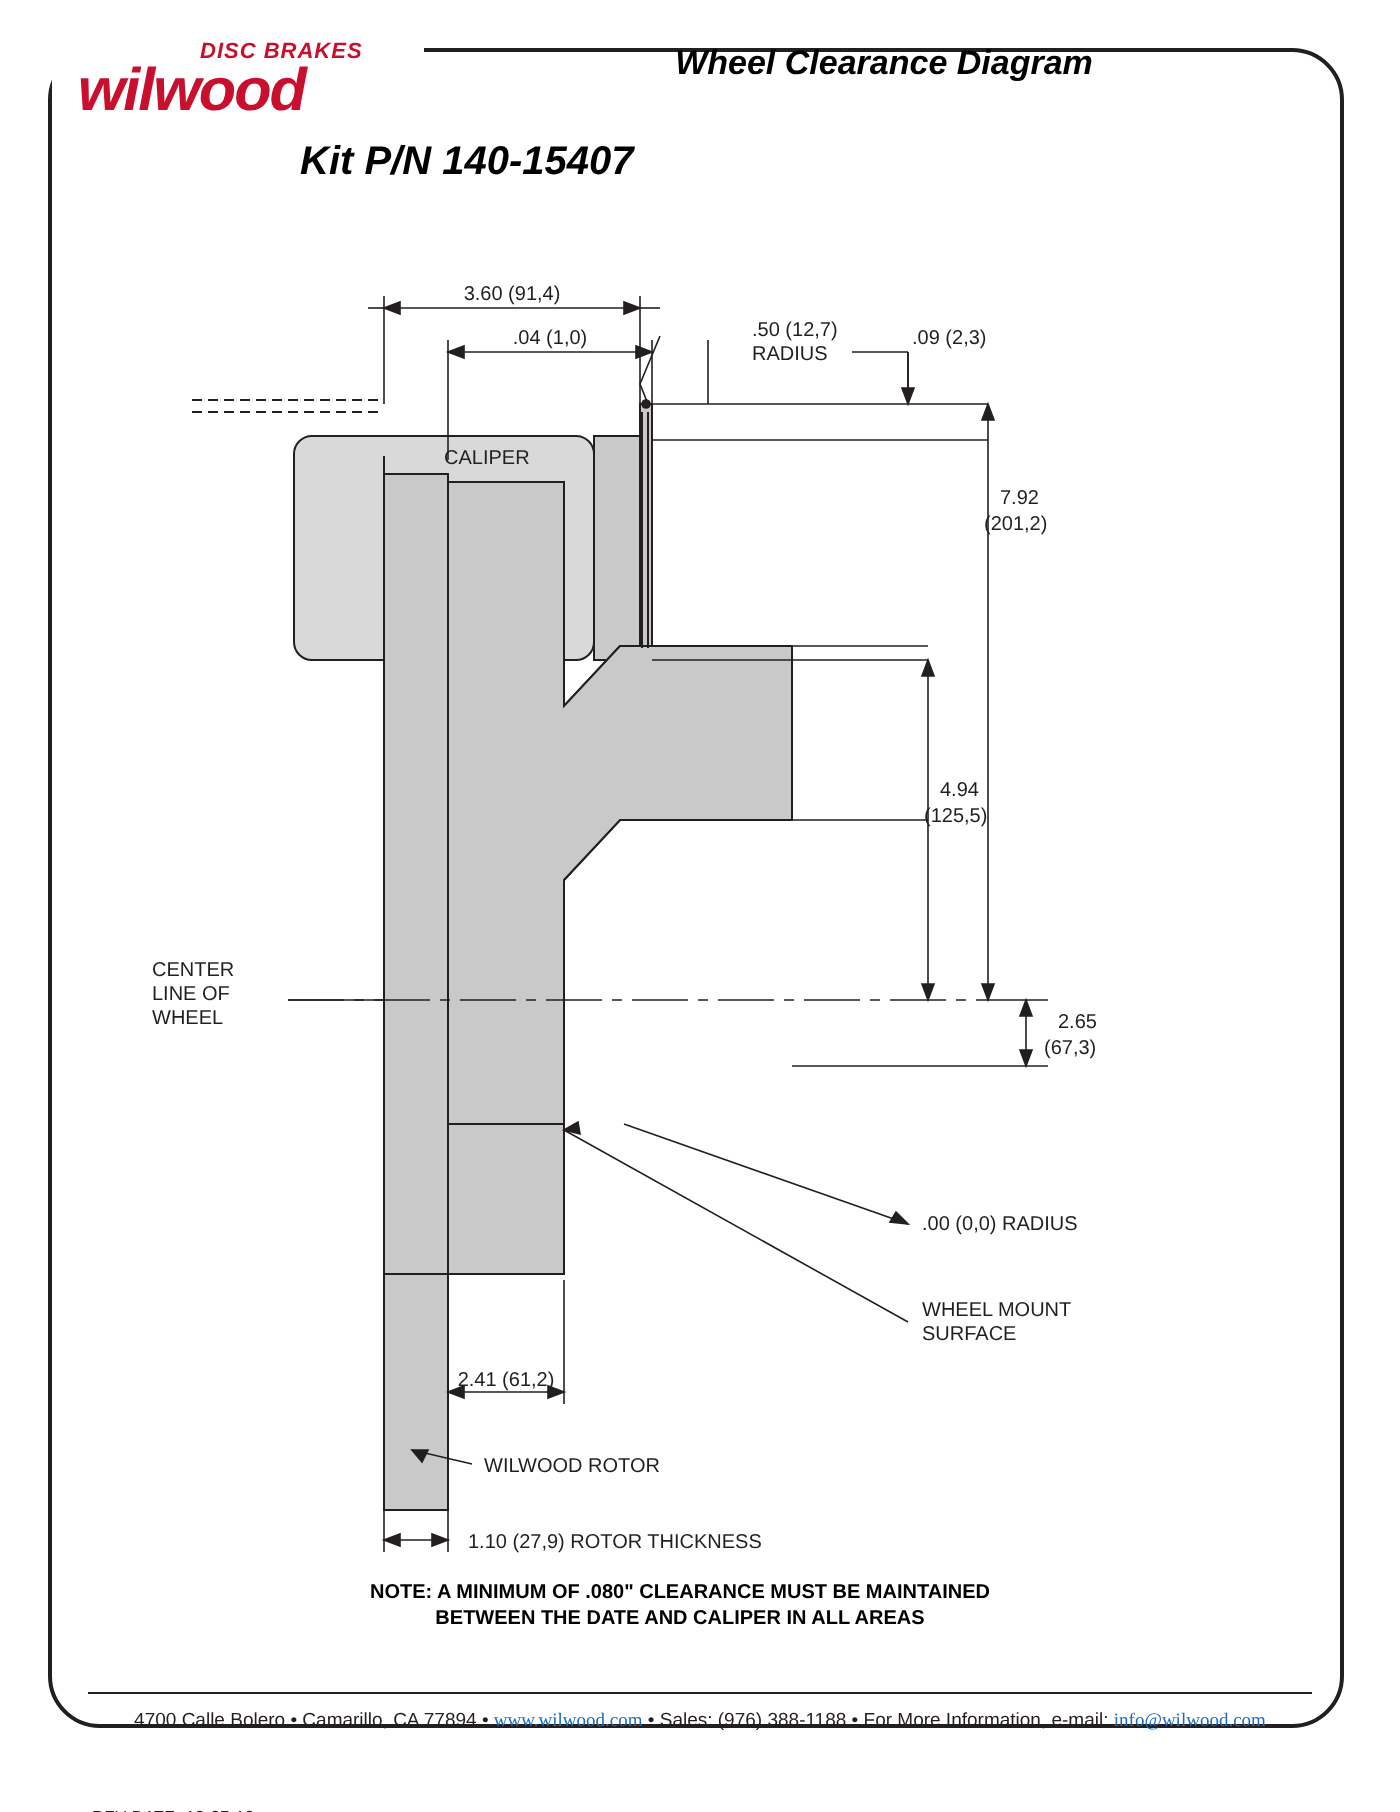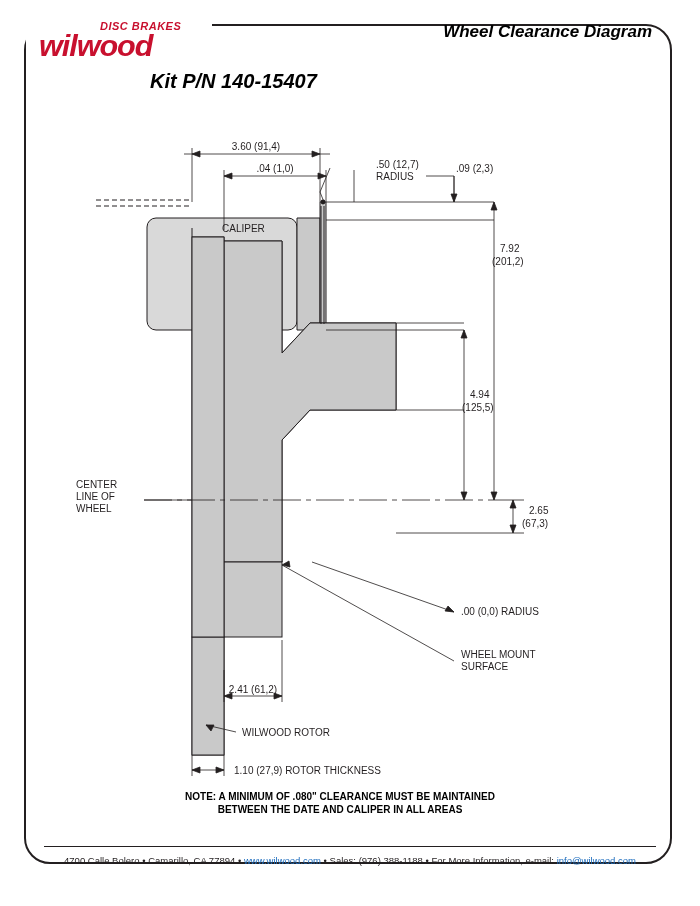--- a/index.html
+++ b/index.html
@@ -41,39 +41,39 @@
     position:absolute;left:0px;top:9px;
     font-size:30px;font-weight:bold;font-style:italic;
     color:#c8102e;letter-spacing:-1px;
     font-family:"Liberation Sans", sans-serif;
     transform:scaleX(1.02);
     white-space:nowrap;
   }
 
   .title{
     position:absolute;left:232px;top:22px;width:420px;
-    text-align:right;
+    text-align:center;
     font-size:17px;font-weight:bold;font-style:italic;
   }
   .subtitle{
     position:absolute;left:150px;top:70px;width:500px;
     text-align:left;
     font-size:20px;font-weight:bold;font-style:italic;
   }
 
   
   .canvas{position:absolute;left:24px;top:110px;width:556px;height:700px;}
 
   svg{display:block;}
 
   .footer{
     position:absolute;left:40px;top:855px;width:620px;
     text-align:center;font-size:9.5px;color:#231f20;
   }
-  .footer a{color:#1a6bbd;text-decoration:none;}
+  .footer a{color:#1a6bbd;text-decoration:none;font-family:Liberation Serif, serif;}
   .rev{
     position:absolute;left:46px;top:904px;
     font-size:8px;letter-spacing:.3px;color:#231f20;
   }
   .note{
     position:absolute;left:60px;top:790px;width:560px;
     text-align:center;font-size:10px;font-weight:bold;line-height:13px;
   }
   .footline{
     position:absolute;left:44px;top:846px;width:612px;height:1px;background:#231f20;

